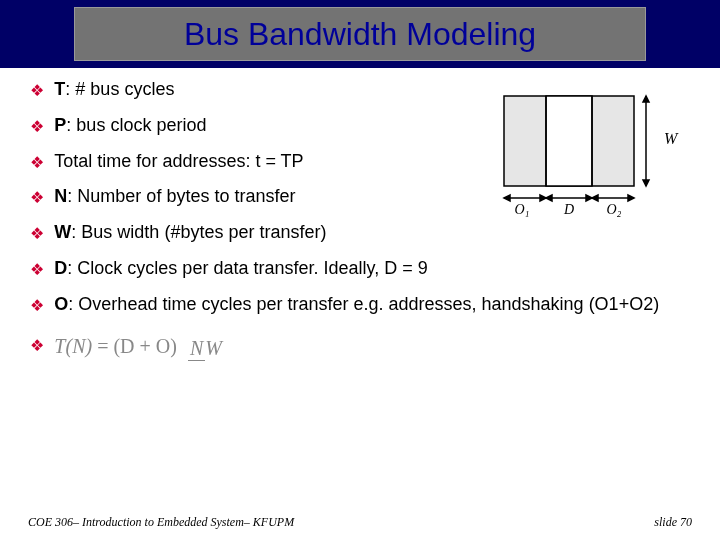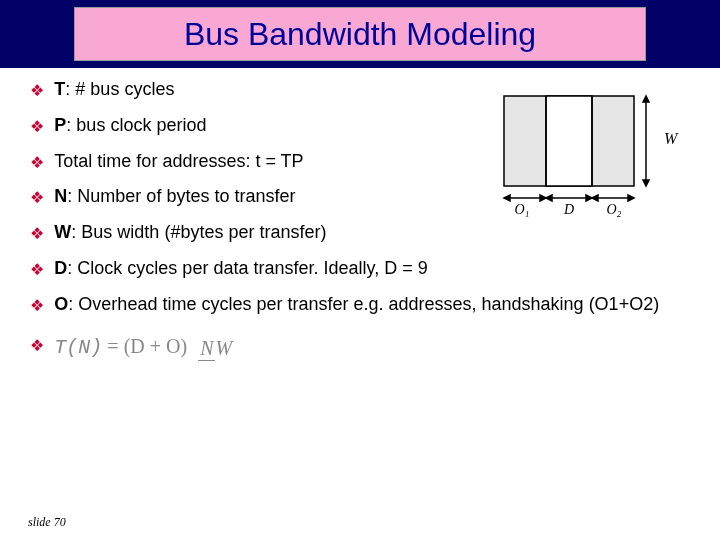--- a/index.html
+++ b/index.html
@@ -13,21 +13,21 @@
   }
   .title-bar {
     background: #000066;
     height: 68px;
     display: flex;
     align-items: center;
     justify-content: center;
     padding: 0 8px;
   }
   .title-text-box {
-    background: #f9a8d4;
+    background: #737373;
     border: 1px solid #999;
     width: 572px;
     height: 54px;
     display: flex;
     align-items: center;
     justify-content: center;
   }
   .title-text {
     font-family: "Comic Sans MS", cursive, sans-serif;
     font-size: 32px;
@@ -133,21 +133,21 @@
       <span class="diamond">❖</span>
       <span class="li-text"><span class="sym">D</span><span>: Clock cycles per data transfer. Ideally, D = 9</span></span>
     </li>
     <li>
       <span class="diamond">❖</span>
       <span class="li-text"><span class="sym">O</span><span>: Overhead time cycles per transfer e.g. addresses, handshaking (O1+O2)</span></span>
     </li>
     <li style="margin-top:16px;">
       <span class="diamond">❖</span>
       <span class="li-text formula">
-        <span style="font-style:italic;font-family:Liberation Mono, monospace;">T(N)</span><span> = (D + O) </span><span class="frac"><span class="num">N</span><span class="den">W</span></span>
+        <span style="font-style:italic;">T(N)</span><span> = (D + O) </span><span class="frac"><span class="num">N</span><span class="den">W</span></span>
       </span>
     </li>
   </ul>
 </div>
 
 <div class="diagram">
   <svg viewBox="0 0 200 140">
 
     <rect x="20" y="10" width="130" height="90" fill="#e6e6e6" stroke="#000" stroke-width="1.5"></rect>
 
@@ -175,14 +175,15 @@
     </g>
 
     <text x="38" y="128" font-size="14" font-style="italic" font-family="serif" text-anchor="middle">O₁</text>
     <text x="85" y="128" font-size="14" font-style="italic" font-family="serif" text-anchor="middle">D</text>
     <text x="130" y="128" font-size="14" font-style="italic" font-family="serif" text-anchor="middle">O₂</text>
     <text x="180" y="58" font-size="16" font-style="italic" font-family="serif">W</text>
   </svg>
 </div>
 
 <div class="footer">
+  <span class="footer-mid">COE 306– Introduction to Embedded System– KFUPM</span>
   <span class="footer-right">slide 70</span>
 </div>
 
 </body></html>

